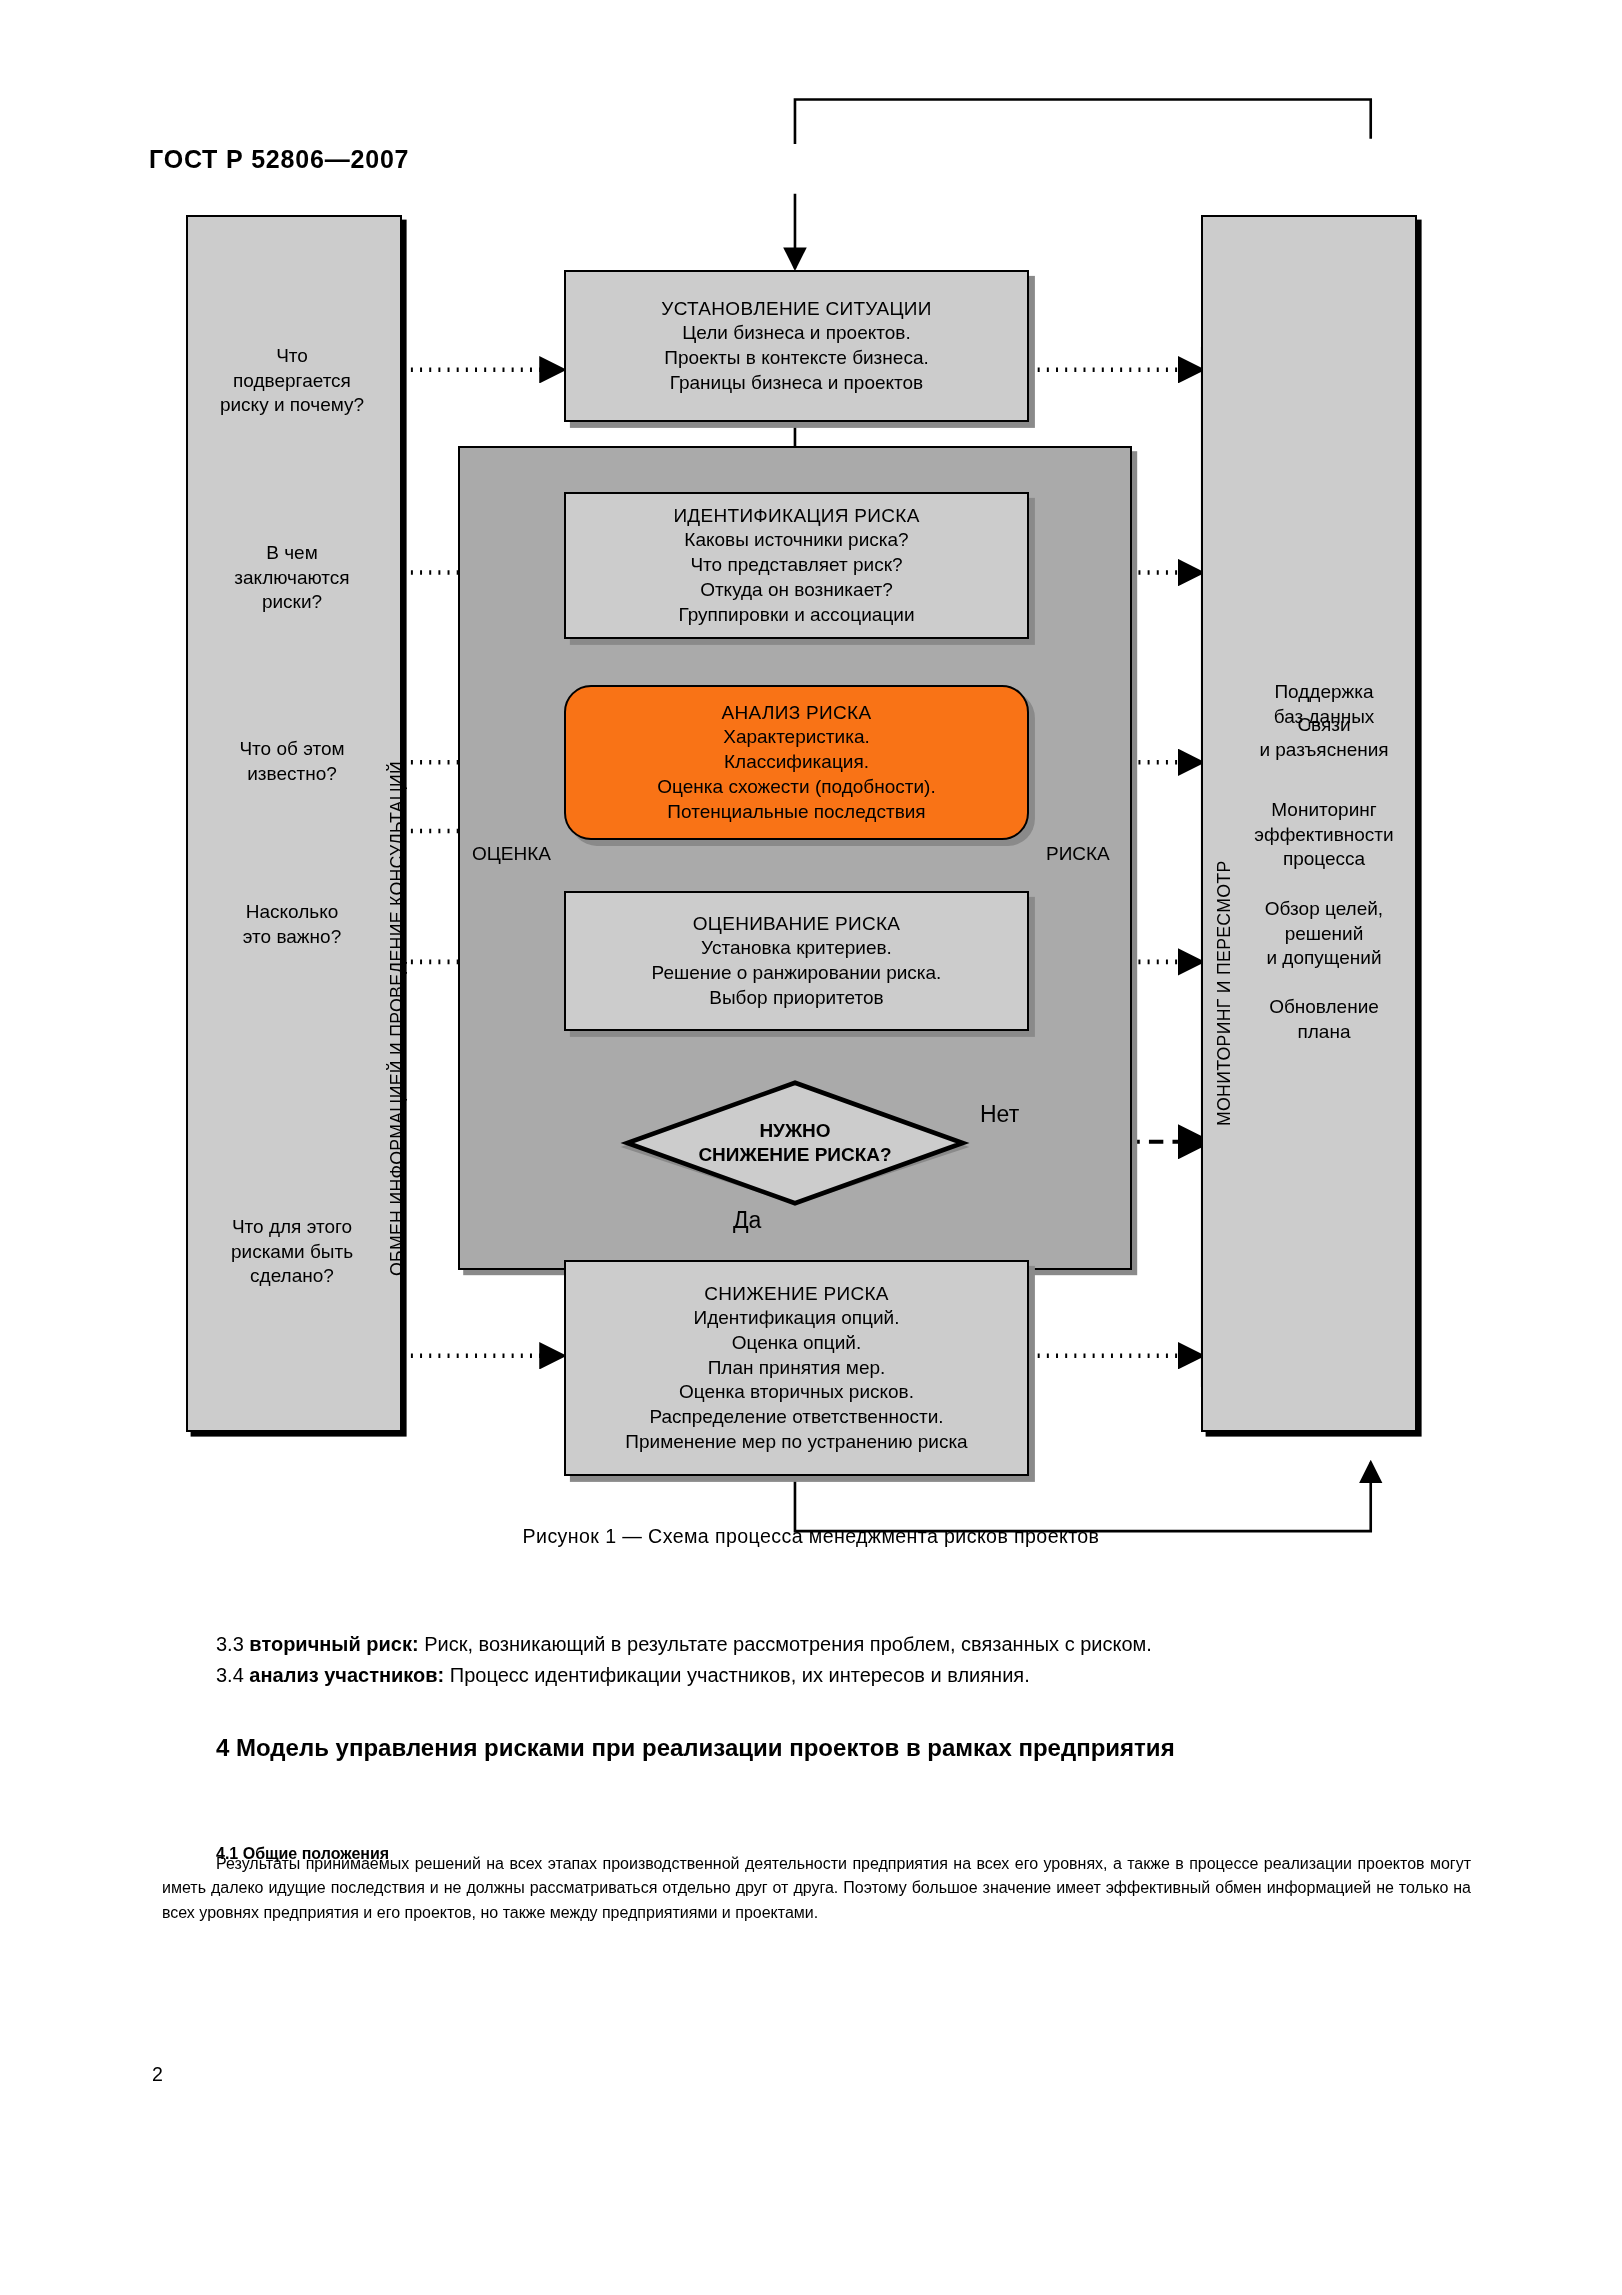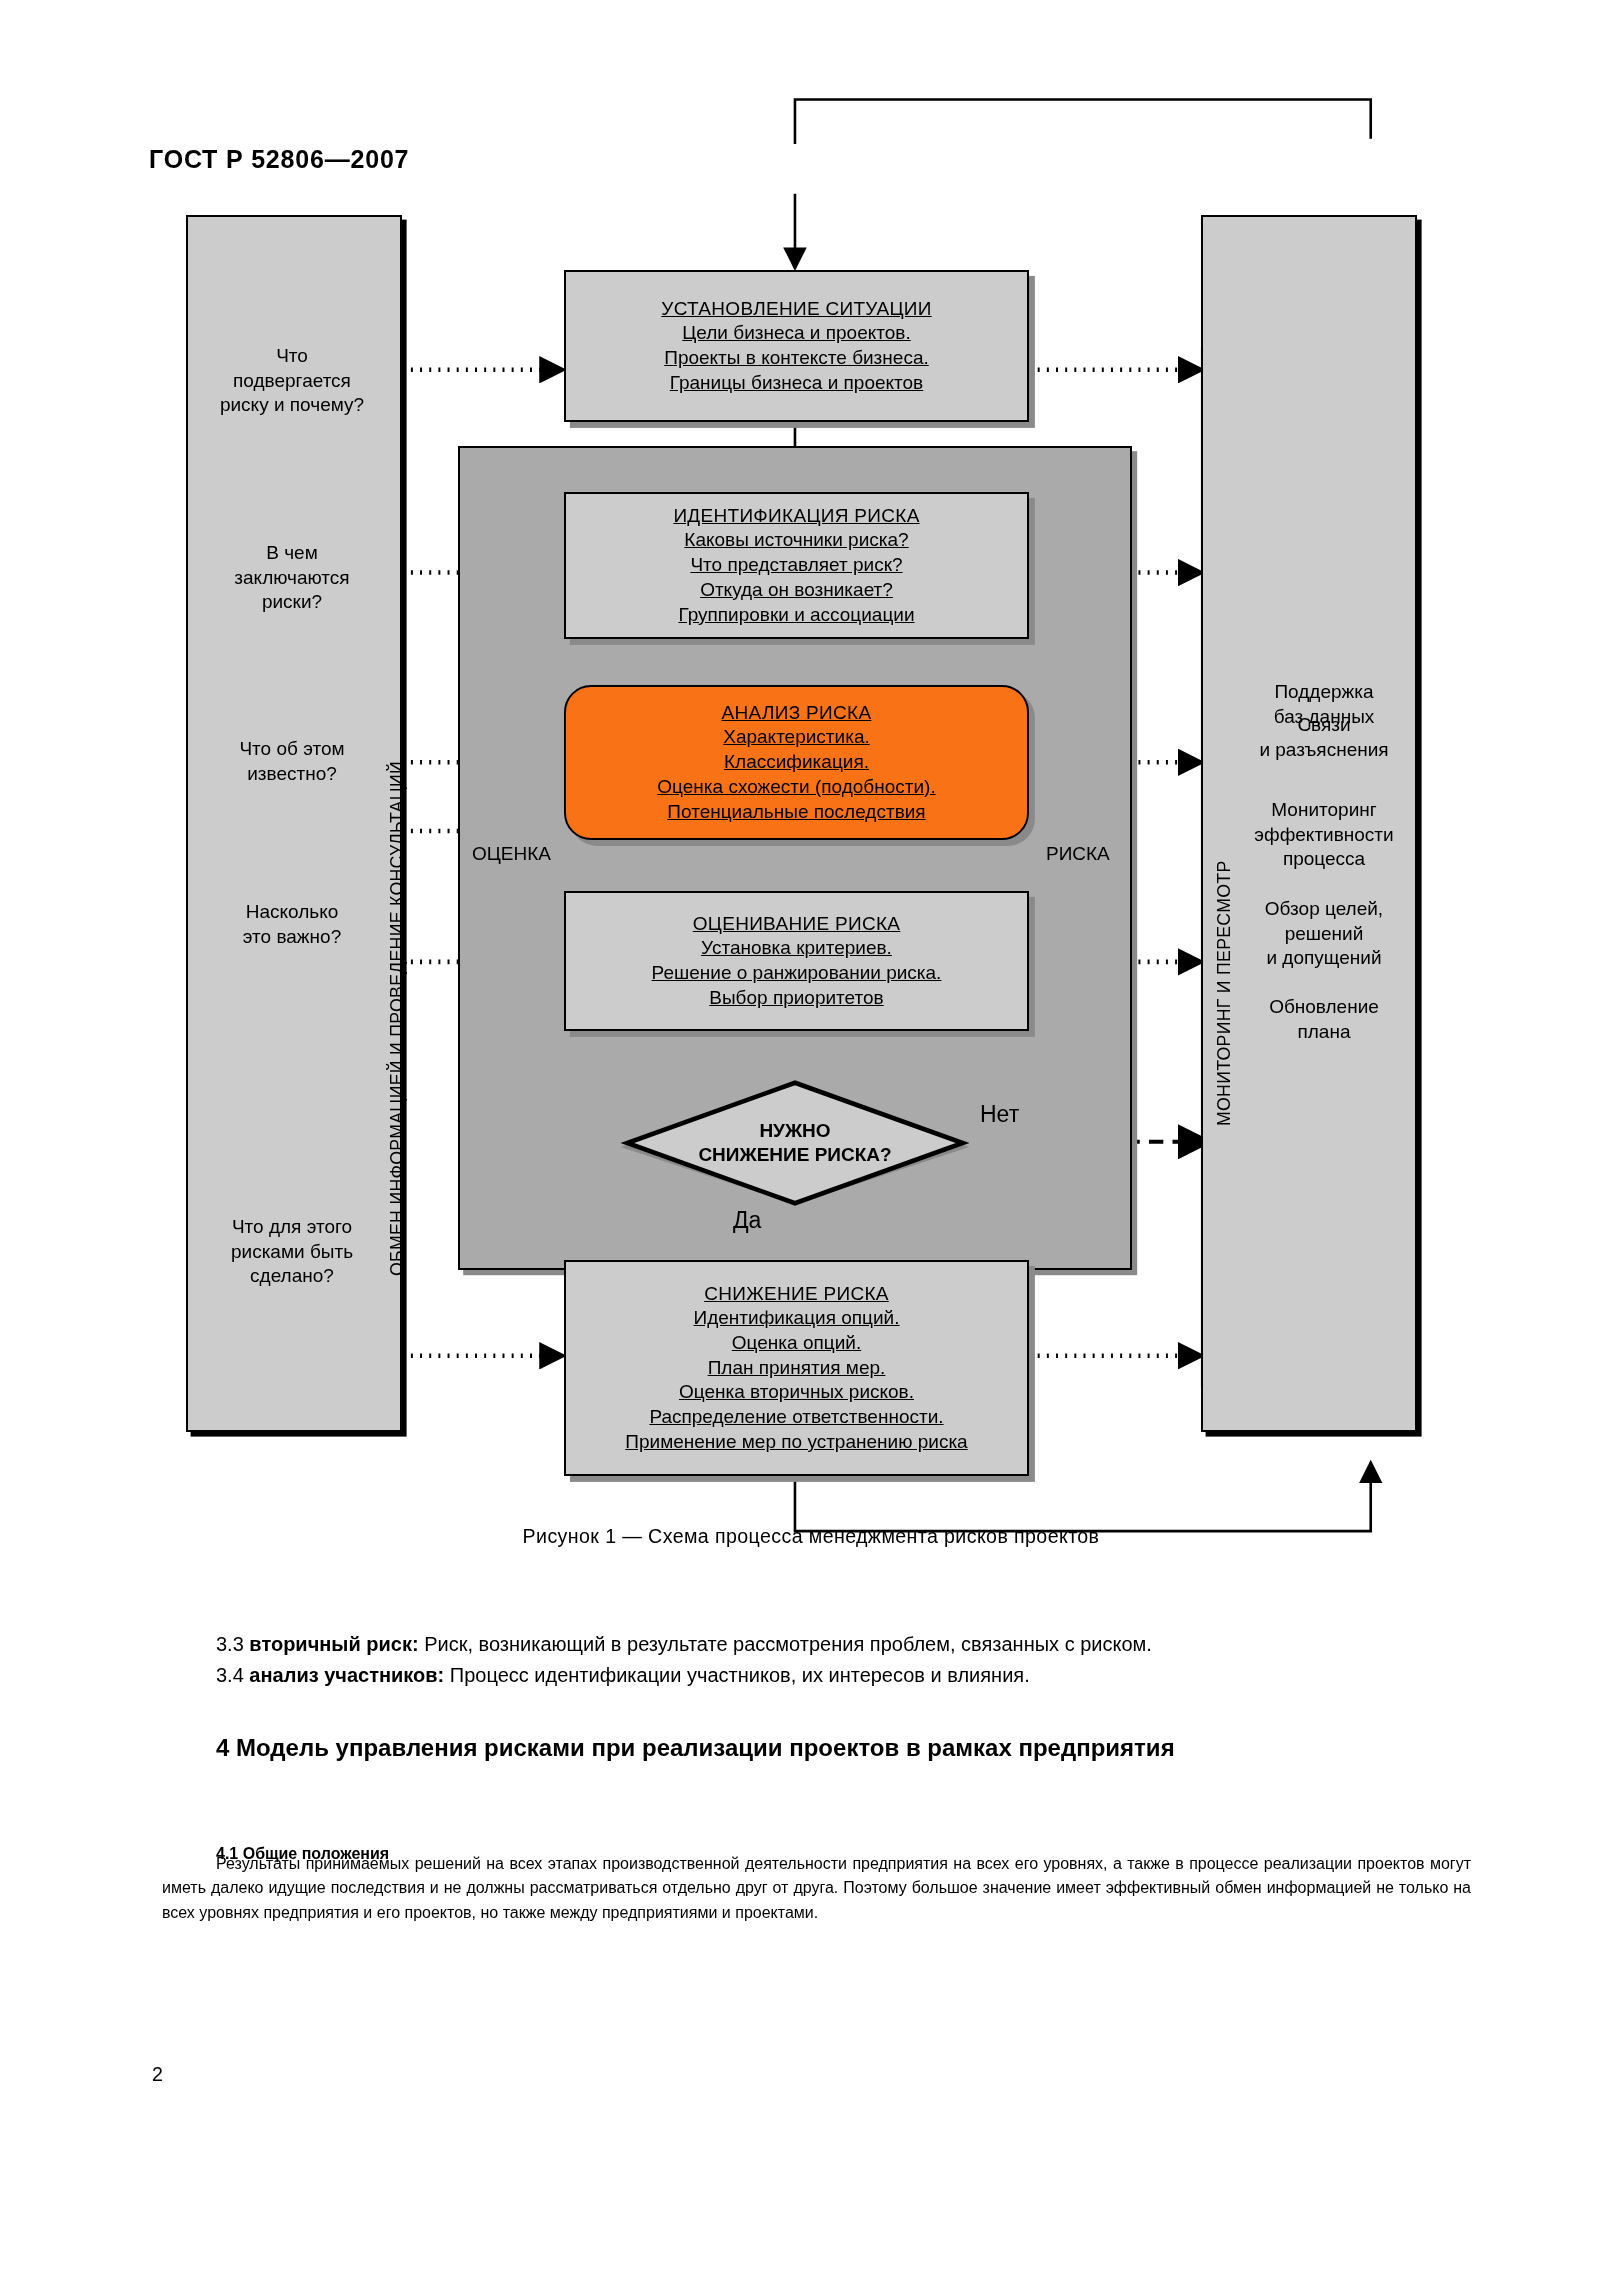--- a/index.html
+++ b/index.html
@@ -14,21 +14,21 @@
   
   .doc-header{
     position:absolute;left:149px;top:145px;
     font-size:25px;font-weight:bold;letter-spacing:0.8px;
   }
 
   
   .figure{position:absolute;left:0px;top:216px;width:1622px;height:1302px;}
 
   
-  .shape{position:absolute;box-sizing:border-box;text-decoration:underline;}
+  .shape{position:absolute;box-sizing:border-box;}
 
   
   .side-col{
     background:#ccc;border:2px solid #000;
     box-shadow:4.6px 4.6px 0 0 #000;
   }
 
   
   .assess-wrap{
     background:#aaa;border:2.6px solid #000;

